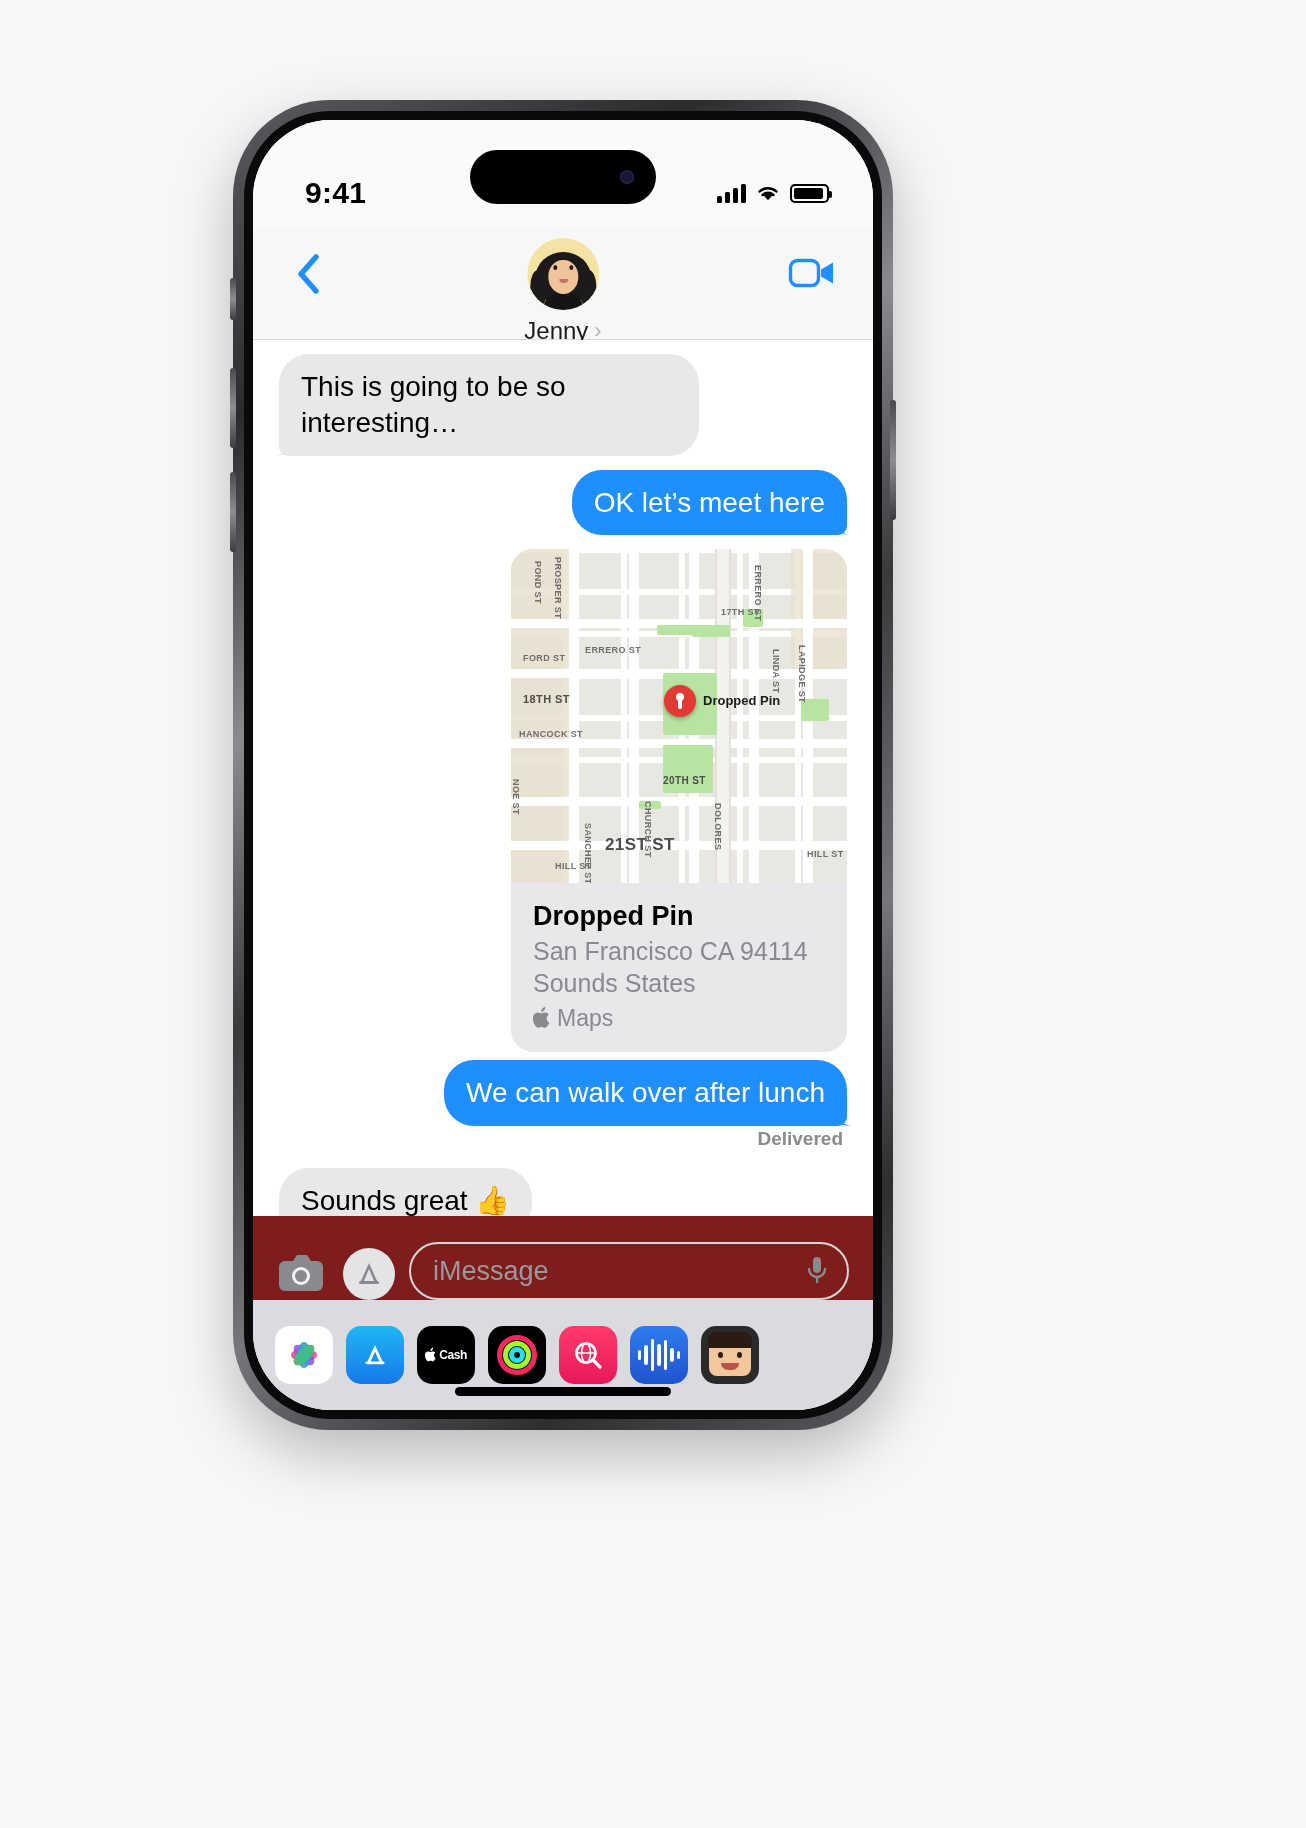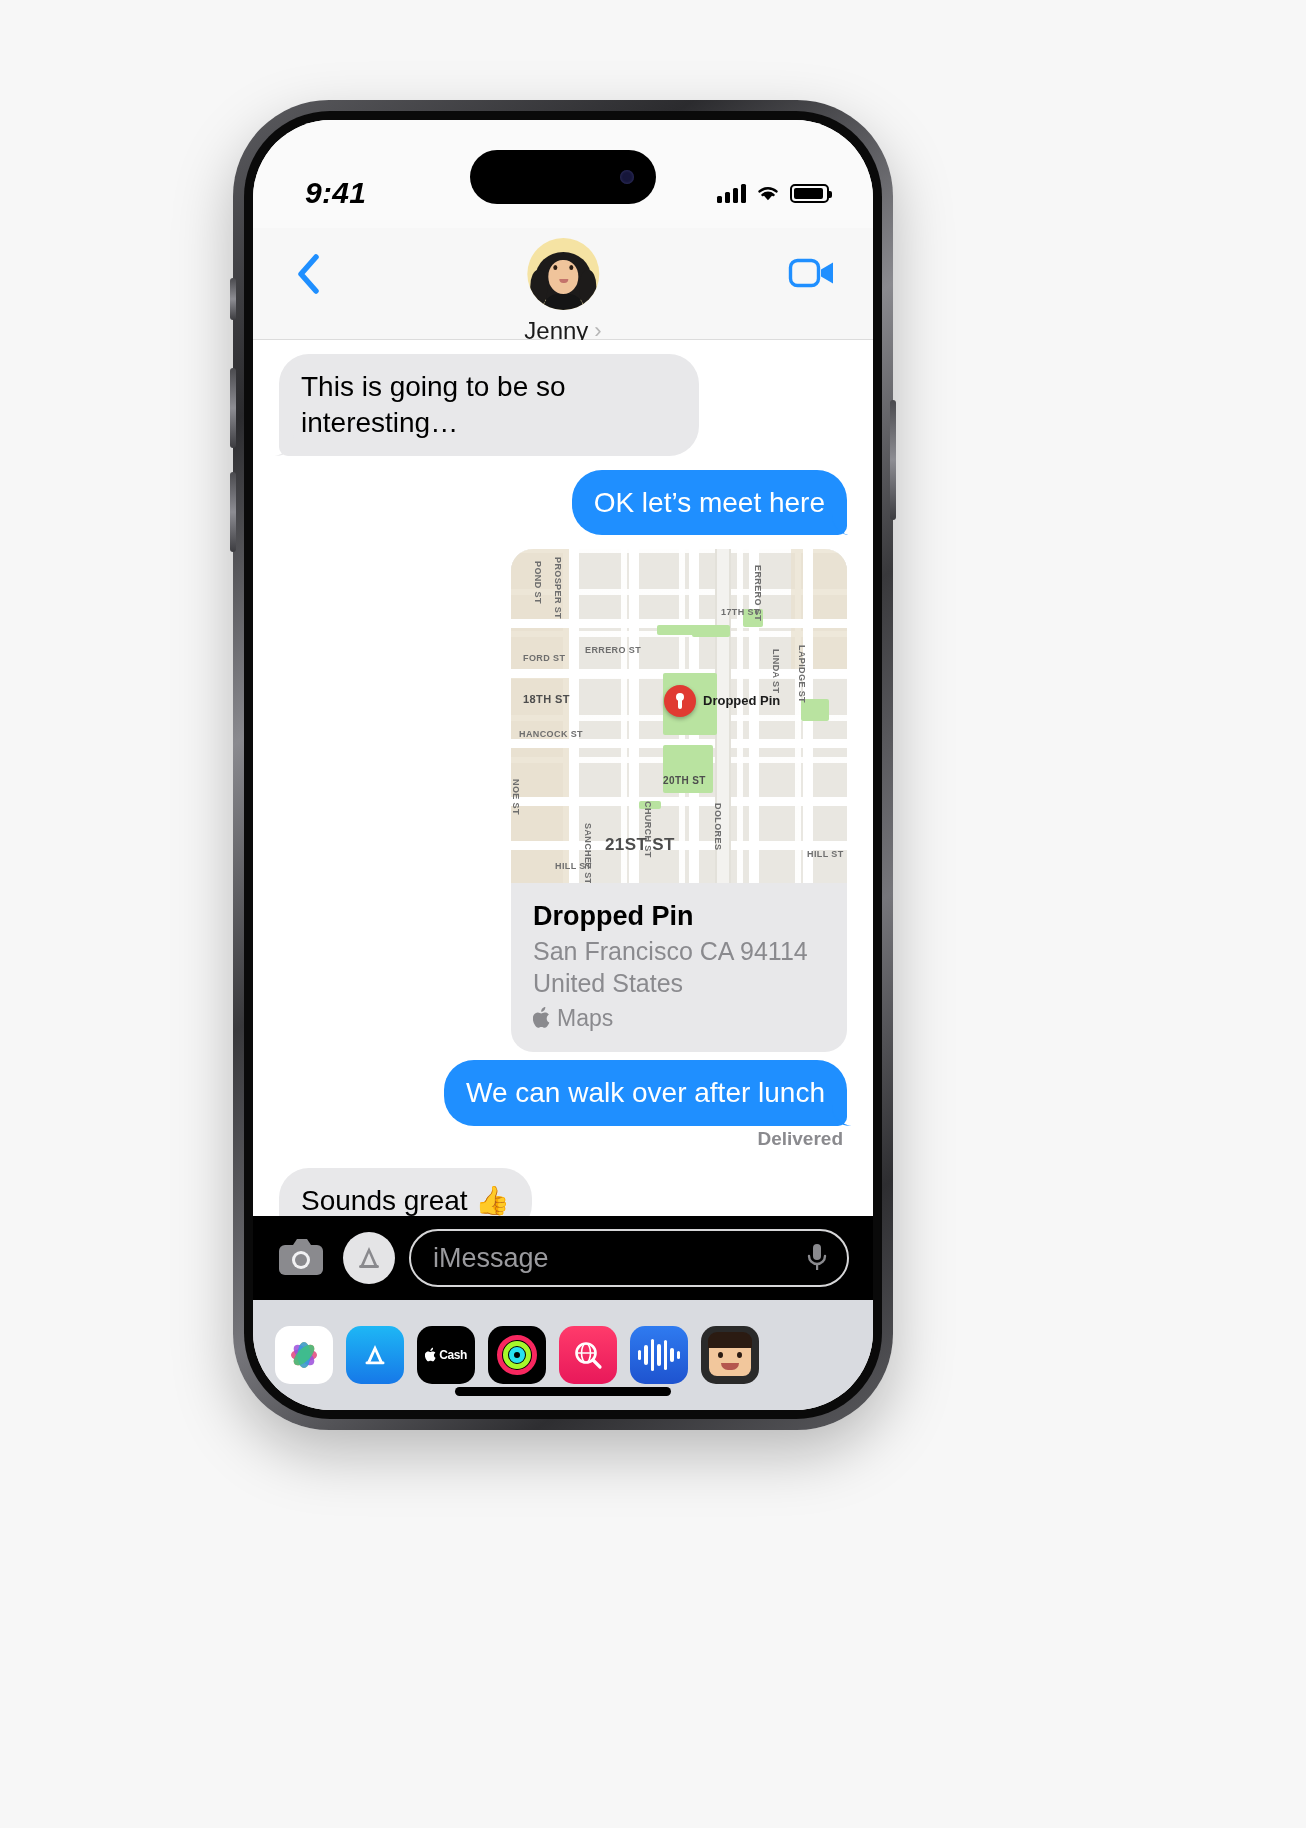--- a/index.html
+++ b/index.html
@@ -42,21 +42,21 @@
   .btn-voldn  { left: -3px; top: 372px; width: 6px; height: 80px; }
   .btn-power  { right: -3px; top: 300px; width: 6px; height: 120px; }
 
   
   .statusbar {
     position: absolute; top: 0; left: 0; right: 0; height: 108px;
     background: #fafafa;
     display: flex; align-items: center; justify-content: space-between;
     padding: 38px 44px 0 52px;
   }
-  .clock { font-size: 30px; font-weight: 700; color: #000; letter-spacing: .3px; font-style: italic; }
+  .clock { font-size: 30px; font-weight: 700; color: #000; letter-spacing: .3px; }
   .status-right { display: flex; align-items: center; gap: 9px; }
   .signal { display: flex; align-items: flex-end; gap: 3px; height: 20px; }
   .signal i { display: block; width: 5px; background: #000; border-radius: 1.5px; }
   .signal i:nth-child(1) { height: 7px; }
   .signal i:nth-child(2) { height: 11px; }
   .signal i:nth-child(3) { height: 15px; }
   .signal i:nth-child(4) { height: 19px; }
   .battery {
     width: 39px; height: 19px; border: 2px solid #000; border-radius: 5px;
     position: relative; padding: 2px;
@@ -216,22 +216,22 @@
   .mapmeta .maps  { font-size: 23px; color:#8a8a8e; margin-top: 6px; display:flex; align-items:center; gap:2px;}
 
   .delivered {
     text-align:right; font-size:19px; color:#8a8a8e; font-weight:600;
     margin: 2px 4px 18px 0;
   }
 
   
   .inputbar {
     position:absolute; left:0; right:0; bottom:110px; height:84px;
-    display:flex; align-items:center; gap:14px; padding: 0 24px;
-    background:#000000;
+    display:flex; align-items:flex-end; gap:14px; padding: 0 24px;
+    background:#7f1d1d;
   }
   .circle-btn {
     width:52px; height:52px; border-radius:50%; background:#e4e4e6;
     display:flex; align-items:center; justify-content:center; flex:0 0 auto; cursor:pointer;
   }
   .textfield {
     flex:1; height:58px; border:2px solid #d6d6d8; border-radius:30px;
     display:flex; align-items:center; padding: 0 10px 0 22px;
   }
   .textfield .ph { flex:1; font-size:27px; color:#9a9a9e; }
@@ -404,21 +404,21 @@
 
                 <div class="pin" style="left:153px; top:136px;">
                   <div class="needle"></div>
                 </div>
                 <div class="pin-label" style="left:192px; top:144px;">Dropped Pin</div>
               </div>
 
               <div class="mapmeta">
                 <div class="title">Dropped Pin</div>
                 <div class="line">San Francisco CA 94114</div>
-                <div class="line">United States</div>
+                <div class="line">Sounds States</div>
                 <div class="maps">
                   <svg width="20" height="24" viewBox="0 0 20 24" style="margin-right:2px;">
                     <path d="M13.7 12.4c0-2.6 2.1-3.8 2.2-3.9-1.2-1.8-3.1-2-3.8-2-1.6-.2-3.1.9-3.9.9-.8 0-2-.9-3.3-.9-1.7 0-3.3 1-4.2 2.5-1.8 3.1-.5 7.7 1.3 10.2.9 1.2 1.9 2.6 3.2 2.6 1.3-.1 1.8-.8 3.3-.8 1.5 0 2 .8 3.3.8 1.4 0 2.2-1.2 3.1-2.5 1-1.4 1.4-2.8 1.4-2.9-.1 0-2.6-1-2.6-4zM11.3 4.3c.7-.9 1.2-2.1 1-3.3-1 0-2.3.7-3 1.6-.6.8-1.2 2-1.1 3.2 1.1.1 2.3-.6 3.1-1.5z" fill="#8a8a8e"></path>
                   </svg>
                   <span>Maps</span>
                 </div>
               </div>
             </div>
           </div>
 

